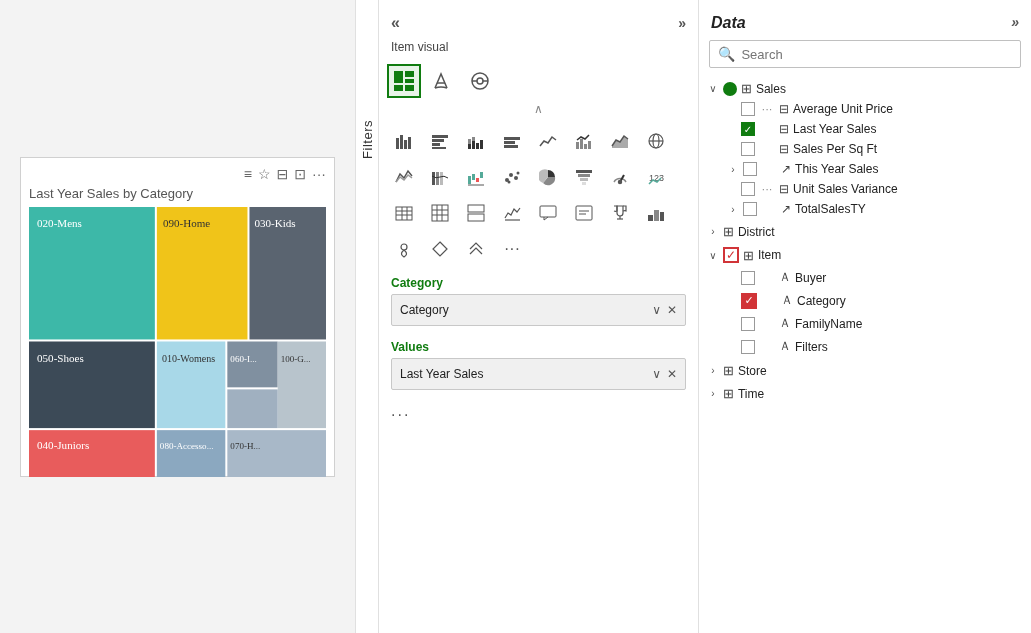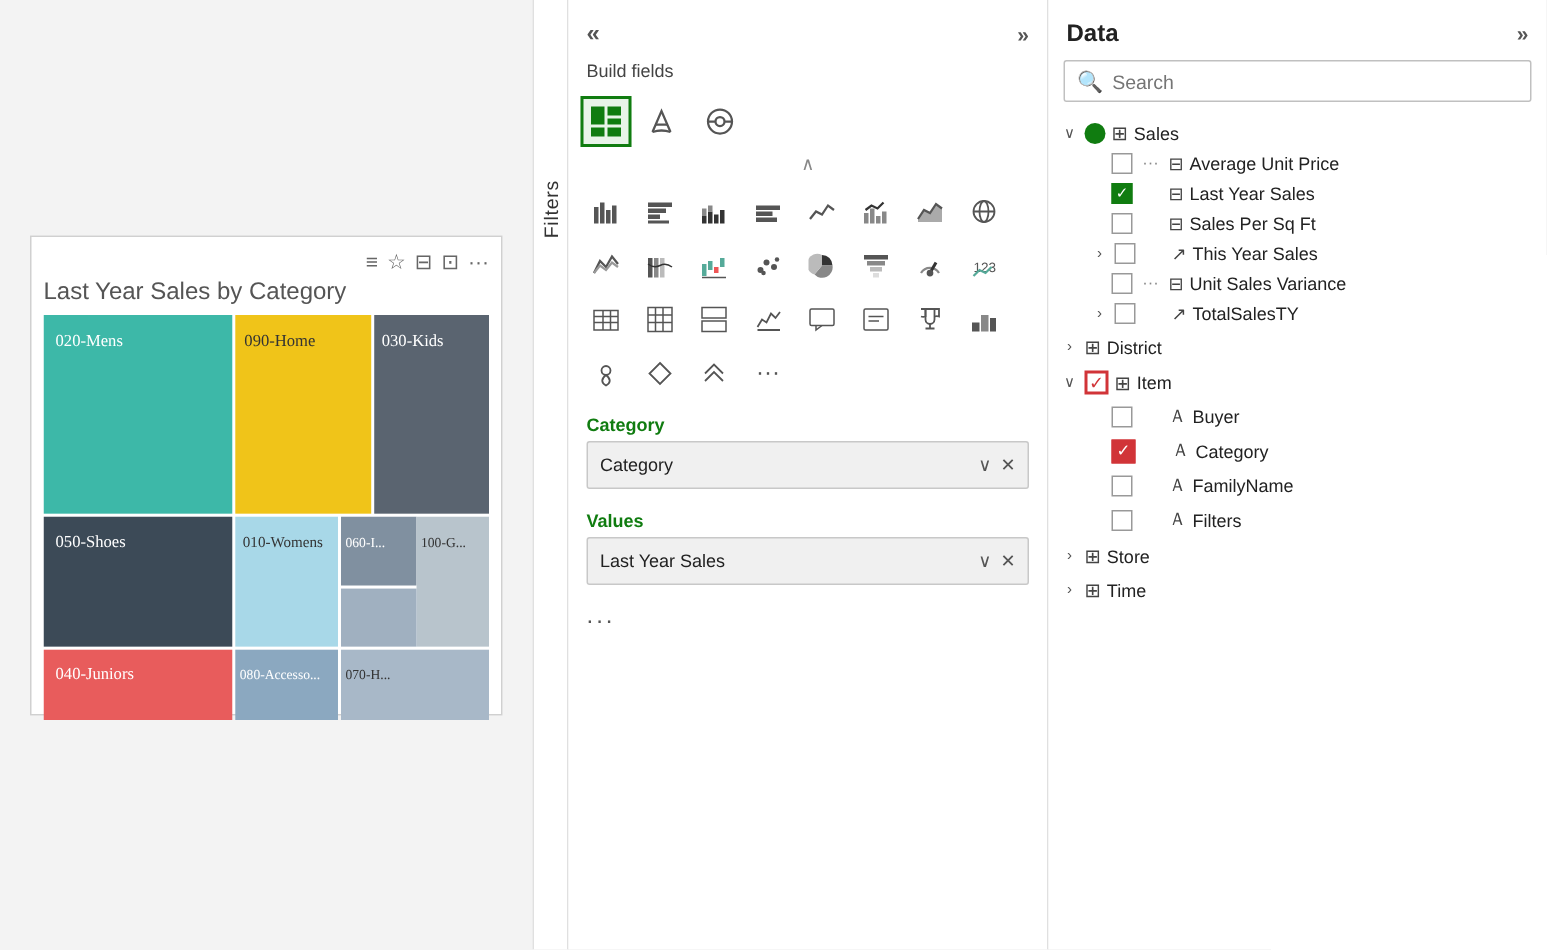--- a/index.html
+++ b/index.html
@@ -24,21 +24,21 @@
     }
     .chart-toolbar {
       display: flex;
       justify-content: flex-end;
       gap: 6px;
       margin-bottom: 4px;
       color: #666;
       font-size: 14px;
     }
     .chart-title {
-      font-size: 16px;
+      font-size: 13px;
       color: #555;
       margin-bottom: 6px;
     }
     .treemap {
       width: 100%;
       height: 270px;
     }
 
     
     .filters-tab {
@@ -160,20 +160,21 @@
       overflow: hidden;
     }
     .data-panel-header {
       display: flex;
       align-items: flex-start;
       justify-content: space-between;
       padding: 14px 12px 8px 12px;
       font-size: 16px;
       font-weight: 600;
       color: #222;
+      font-style: italic;
     }
     .search-box {
       margin: 0 10px 10px 10px;
       display: flex;
       align-items: center;
       border: 1px solid #c0c0c0;
       border-radius: 2px;
       padding: 5px 8px;
       background: white;
       gap: 6px;
@@ -289,21 +290,21 @@
 
 <div class="filters-tab">
   <span class="filters-tab-label">Filters</span>
 </div>
 
 <div class="viz-panel">
   <div class="viz-panel-header">
     <span style="font-size:16px;color:#555;cursor:pointer;">«</span>
     <span style="font-size:14px;color:#555;cursor:pointer;">»</span>
   </div>
-  <div class="build-visual-label">Build fields</div>
+  <div class="build-visual-label">Item visual</div>
 
   <div class="viz-type-row">
     <button class="viz-icon-btn selected" title="Treemap">
       <svg width="22" height="22" viewBox="0 0 22 22">
         <rect x="1" y="1" width="9" height="12" fill="#107c10"></rect>
         <rect x="12" y="1" width="9" height="6" fill="#107c10"></rect>
         <rect x="12" y="9" width="9" height="4" fill="#107c10"></rect>
         <rect x="1" y="15" width="9" height="6" fill="#107c10"></rect>
         <rect x="12" y="15" width="9" height="6" fill="#107c10"></rect>
       </svg>

